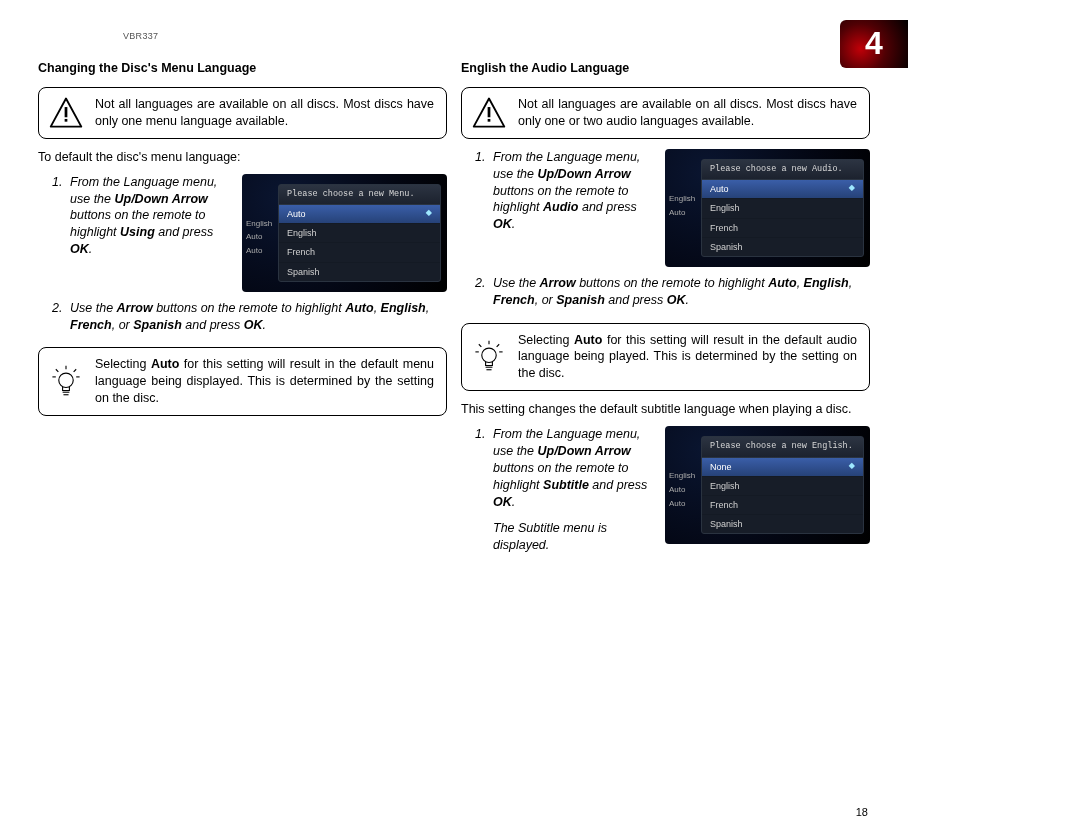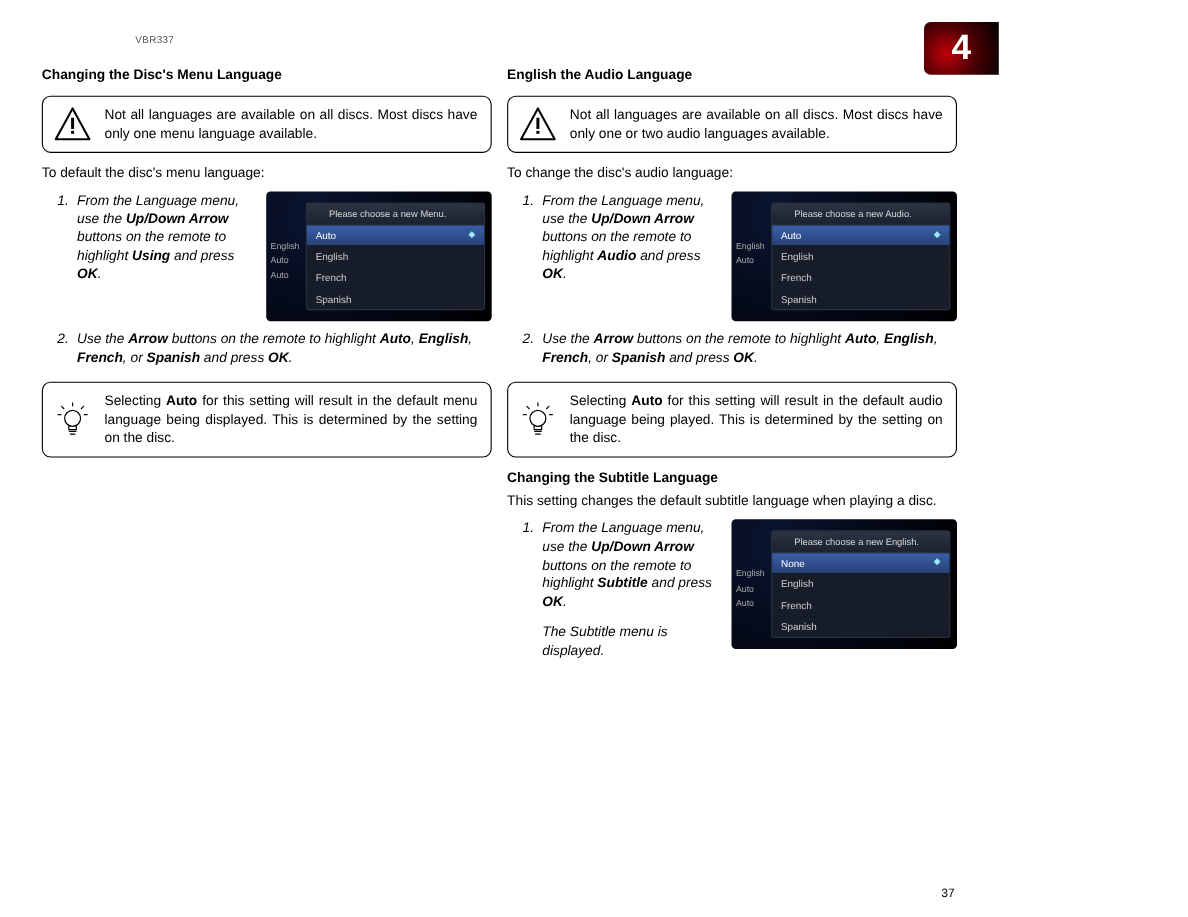--- a/index.html
+++ b/index.html
@@ -121,23 +121,24 @@
   }
   .osd-side div { margin: 3px 0; }
   .osd-panel {
     border: 1px solid #2a3340;
     background: #171d28;
     border-radius: 3px;
   }
   .osd-header {
     font-size: 8.5px;
     color: #d8d8d8;
-    padding: 4px 20px;
+    padding: 4px 8px;
     border-bottom: 1px solid #2a3340;
     background: linear-gradient(#2c3442, #1c222e);
+    font-family: Liberation Mono, monospace;
   }
   .osd-item {
     font-size: 9px;
     padding: 3px 8px;
     border-bottom: 1px solid #141a24;
     color: #d0d0d0;
     position: relative;
   }
   .osd-item:last-child { border-bottom: none; }
   .osd-item.selected {
@@ -241,21 +242,20 @@
 
       <div class="callout">
         <svg class="callout-icon" viewBox="0 0 40 40">
           <polygon points="20,3 38,36 2,36" fill="none" stroke="#000" stroke-width="2.2" stroke-linejoin="round"></polygon>
           <rect x="18.4" y="13" width="3.2" height="12" fill="#000"></rect>
           <rect x="18.4" y="27" width="3.2" height="3.2" fill="#000"></rect>
         </svg>
         <div class="callout-text">Not all languages are available on all discs. Most discs have only one or two audio languages available.</div>
       </div>
 
-      <div class="intro-line">To change the disc's audio language:</div>
 
       <div class="step-row">
         <div class="step-text">
           <ol class="steps" start="1">
             <li>
               <span>From the Language menu, use the </span><b>Up/Down Arrow</b><span> buttons on the remote to highlight </span><b>Audio</b><span> and press </span><b>OK</b><span>.</span>
             </li>
           </ol>
         </div>
         <div class="osd">
@@ -291,21 +291,20 @@
             <path d="M16 26 v4 h8 v-4"></path>
               <line x1="16" y1="32" x2="24" y2="32"></line>
               <line x1="17" y1="35" x2="23" y2="35"></line>
           </g>
         </svg>
         <div class="callout-text">
           <span>Selecting </span><b>Auto</b><span> for this setting will result in the default audio language being played. This is determined by the setting on the disc.</span>
         </div>
       </div>
 
-      <div class="section-title">Changing the Subtitle Language</div>
       <p class="body-text">This setting changes the default subtitle language when playing a disc.</p>
 
       <div class="step-row">
         <div class="step-text">
           <ol class="steps" start="1">
             <li>
               <span>From the Language menu, use the </span><b>Up/Down Arrow</b><span> buttons on the remote to highlight </span><b>Subtitle</b><span> and press </span><b>OK</b><span>.</span>
               <div style="height:10px"></div>
               <span>The Subtitle menu is displayed.</span>
             </li>
@@ -324,14 +323,14 @@
             <div class="osd-item">French</div>
             <div class="osd-item">Spanish</div>
           </div>
         </div>
       </div>
 
 
     </div>
   </div>
 
-  <div class="page-num">37</div>
+  <div class="page-num">18</div>
 </div>
 
 </body></html>

